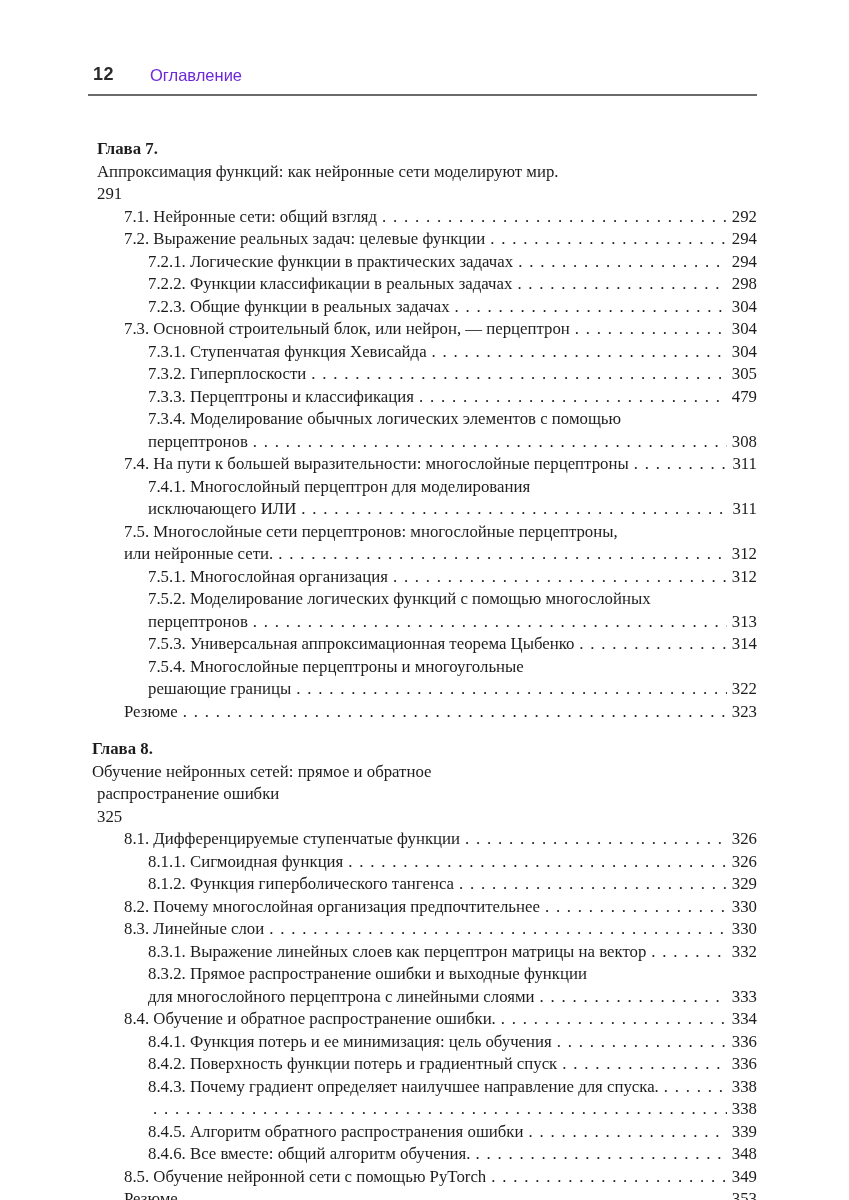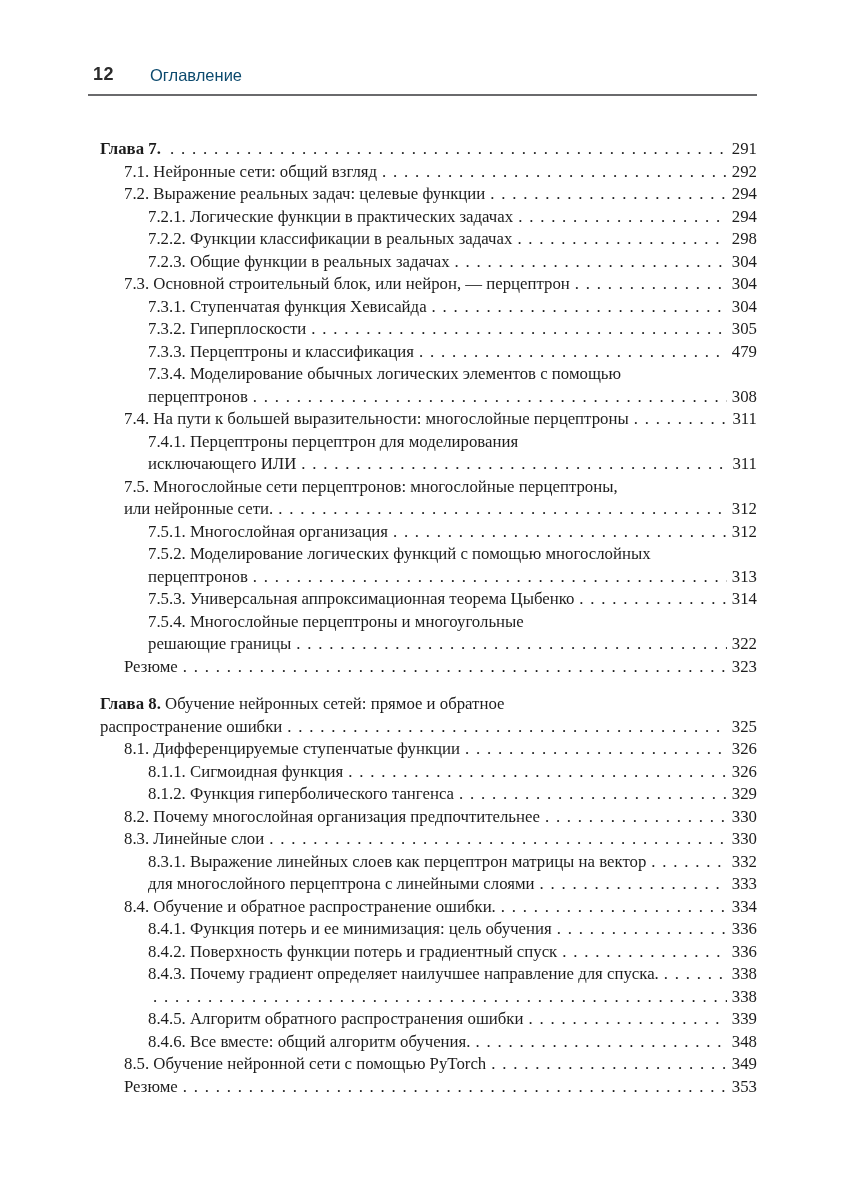--- a/index.html
+++ b/index.html
@@ -30,21 +30,21 @@
   .running-head .folio {
     margin-left: 5px;
     font-size: 18px;
     font-weight: 700;
     letter-spacing: 0.5px;
   }
   .running-head .head-title {
     margin-left: 36px;
     font-size: 16.5px;
     font-weight: 400;
-    color: #0c4a6e;
+    color: #6d28d9;
   }
   
   .toc {
     margin-top: 42px;
     font-family: "Liberation Serif", serif;
     font-size: 16.8px;
     line-height: 22.5px;
     color: #1c1c1c;
   }
   .toc-section + .toc-section {
@@ -52,21 +52,21 @@
   }
   .toc-row {
     display: flex;
     align-items: baseline;
     white-space: nowrap;
     overflow: hidden;
   }
   .toc-row .entry-text { flex: 0 0 auto; }
   .toc-row .entry-bold { font-weight: 700; flex: 0 0 auto; }
   .toc-row .entry-bold::after { content: "\00a0"; }
-  .indent-0 { margin-left: 12px; }
+  .indent-0 { margin-left: 4px; flex-direction: column; }
   .indent-1 { margin-left: 36px; }
   .indent-2 { margin-left: 60px; }
   .leader {
     flex: 1 1 0;
     min-width: 10px;
     overflow: hidden;
     white-space: nowrap;
     margin-left: 5px;
     word-spacing: 2.6px;
     color: #1c1c1c;
@@ -82,20 +82,21 @@
 
 <div class="page">
   <div class="running-head">
     <span class="folio">12</span>
     <span class="head-title">Оглавление</span>
   </div>
   <div class="toc" id="toc-root">
       <div class="toc-section">
         <div class="toc-row indent-0">
           <span class="entry-bold">Глава 7.</span>
+          <span class="entry-text">Аппроксимация функций: как нейронные сети моделируют мир.</span>
           <span class="leader">. . . . . . . . . . . . . . . . . . . . . . . . . . . . . . . . . . . . . . . . . . . . . . . . . . . . . . . . . . . . . . . . . . . . . . . . . . . . . . . . . . . . . . . . . . . . . . . . . . . . . . . . . . . . . . . . . . . . . . . . . . . . . . . . . . . . . . . . . . . . . . . . . . . . . . . . . . . . . . . . </span>
           <span class="page-num">291</span>
         </div>
         <div class="toc-row indent-1">
           <span class="entry-text">7.1. Нейронные сети: общий взгляд</span>
           <span class="leader">. . . . . . . . . . . . . . . . . . . . . . . . . . . . . . . . . . . . . . . . . . . . . . . . . . . . . . . . . . . . . . . . . . . . . . . . . . . . . . . . . . . . . . . . . . . . . . . . . . . . . . . . . . . . . . . . . . . . . . . . . . . . . . . . . . . . . . . . . . . . . . . . . . . . . . . . . . . . . . . . </span>
           <span class="page-num">292</span>
         </div>
         <div class="toc-row indent-1">
           <span class="entry-text">7.2. Выражение реальных задач: целевые функции</span>
@@ -144,21 +145,21 @@
           <span class="entry-text">перцептронов</span>
           <span class="leader">. . . . . . . . . . . . . . . . . . . . . . . . . . . . . . . . . . . . . . . . . . . . . . . . . . . . . . . . . . . . . . . . . . . . . . . . . . . . . . . . . . . . . . . . . . . . . . . . . . . . . . . . . . . . . . . . . . . . . . . . . . . . . . . . . . . . . . . . . . . . . . . . . . . . . . . . . . . . . . . . </span>
           <span class="page-num">308</span>
         </div>
         <div class="toc-row indent-1">
           <span class="entry-text">7.4. На пути к большей выразительности: многослойные перцептроны</span>
           <span class="leader">. . . . . . . . . . . . . . . . . . . . . . . . . . . . . . . . . . . . . . . . . . . . . . . . . . . . . . . . . . . . . . . . . . . . . . . . . . . . . . . . . . . . . . . . . . . . . . . . . . . . . . . . . . . . . . . . . . . . . . . . . . . . . . . . . . . . . . . . . . . . . . . . . . . . . . . . . . . . . . . . </span>
           <span class="page-num">311</span>
         </div>
         <div class="toc-row indent-2">
-          <span class="entry-text">7.4.1. Перцептроны перцептрон для моделирования</span>
+          <span class="entry-text">7.4.1. Многослойный перцептрон для моделирования</span>
         </div>
         <div class="toc-row indent-2">
           <span class="entry-text">исключающего ИЛИ</span>
           <span class="leader">. . . . . . . . . . . . . . . . . . . . . . . . . . . . . . . . . . . . . . . . . . . . . . . . . . . . . . . . . . . . . . . . . . . . . . . . . . . . . . . . . . . . . . . . . . . . . . . . . . . . . . . . . . . . . . . . . . . . . . . . . . . . . . . . . . . . . . . . . . . . . . . . . . . . . . . . . . . . . . . . </span>
           <span class="page-num">311</span>
         </div>
         <div class="toc-row indent-1">
           <span class="entry-text">7.5. Многослойные сети перцептронов: многослойные перцептроны,</span>
         </div>
         <div class="toc-row indent-1">
@@ -232,20 +233,23 @@
           <span class="entry-text">8.3. Линейные слои</span>
           <span class="leader">. . . . . . . . . . . . . . . . . . . . . . . . . . . . . . . . . . . . . . . . . . . . . . . . . . . . . . . . . . . . . . . . . . . . . . . . . . . . . . . . . . . . . . . . . . . . . . . . . . . . . . . . . . . . . . . . . . . . . . . . . . . . . . . . . . . . . . . . . . . . . . . . . . . . . . . . . . . . . . . . </span>
           <span class="page-num">330</span>
         </div>
         <div class="toc-row indent-2">
           <span class="entry-text">8.3.1. Выражение линейных слоев как перцептрон матрицы на вектор</span>
           <span class="leader">. . . . . . . . . . . . . . . . . . . . . . . . . . . . . . . . . . . . . . . . . . . . . . . . . . . . . . . . . . . . . . . . . . . . . . . . . . . . . . . . . . . . . . . . . . . . . . . . . . . . . . . . . . . . . . . . . . . . . . . . . . . . . . . . . . . . . . . . . . . . . . . . . . . . . . . . . . . . . . . . </span>
           <span class="page-num">332</span>
         </div>
         <div class="toc-row indent-2">
+          <span class="entry-text">8.3.2. Прямое распространение ошибки и выходные функции</span>
+        </div>
+        <div class="toc-row indent-2">
           <span class="entry-text">для многослойного перцептрона с линейными слоями</span>
           <span class="leader">. . . . . . . . . . . . . . . . . . . . . . . . . . . . . . . . . . . . . . . . . . . . . . . . . . . . . . . . . . . . . . . . . . . . . . . . . . . . . . . . . . . . . . . . . . . . . . . . . . . . . . . . . . . . . . . . . . . . . . . . . . . . . . . . . . . . . . . . . . . . . . . . . . . . . . . . . . . . . . . . </span>
           <span class="page-num">333</span>
         </div>
         <div class="toc-row indent-1">
           <span class="entry-text">8.4. Обучение и обратное распространение ошибки.</span>
           <span class="leader">. . . . . . . . . . . . . . . . . . . . . . . . . . . . . . . . . . . . . . . . . . . . . . . . . . . . . . . . . . . . . . . . . . . . . . . . . . . . . . . . . . . . . . . . . . . . . . . . . . . . . . . . . . . . . . . . . . . . . . . . . . . . . . . . . . . . . . . . . . . . . . . . . . . . . . . . . . . . . . . . </span>
           <span class="page-num">334</span>
         </div>
         <div class="toc-row indent-2">

